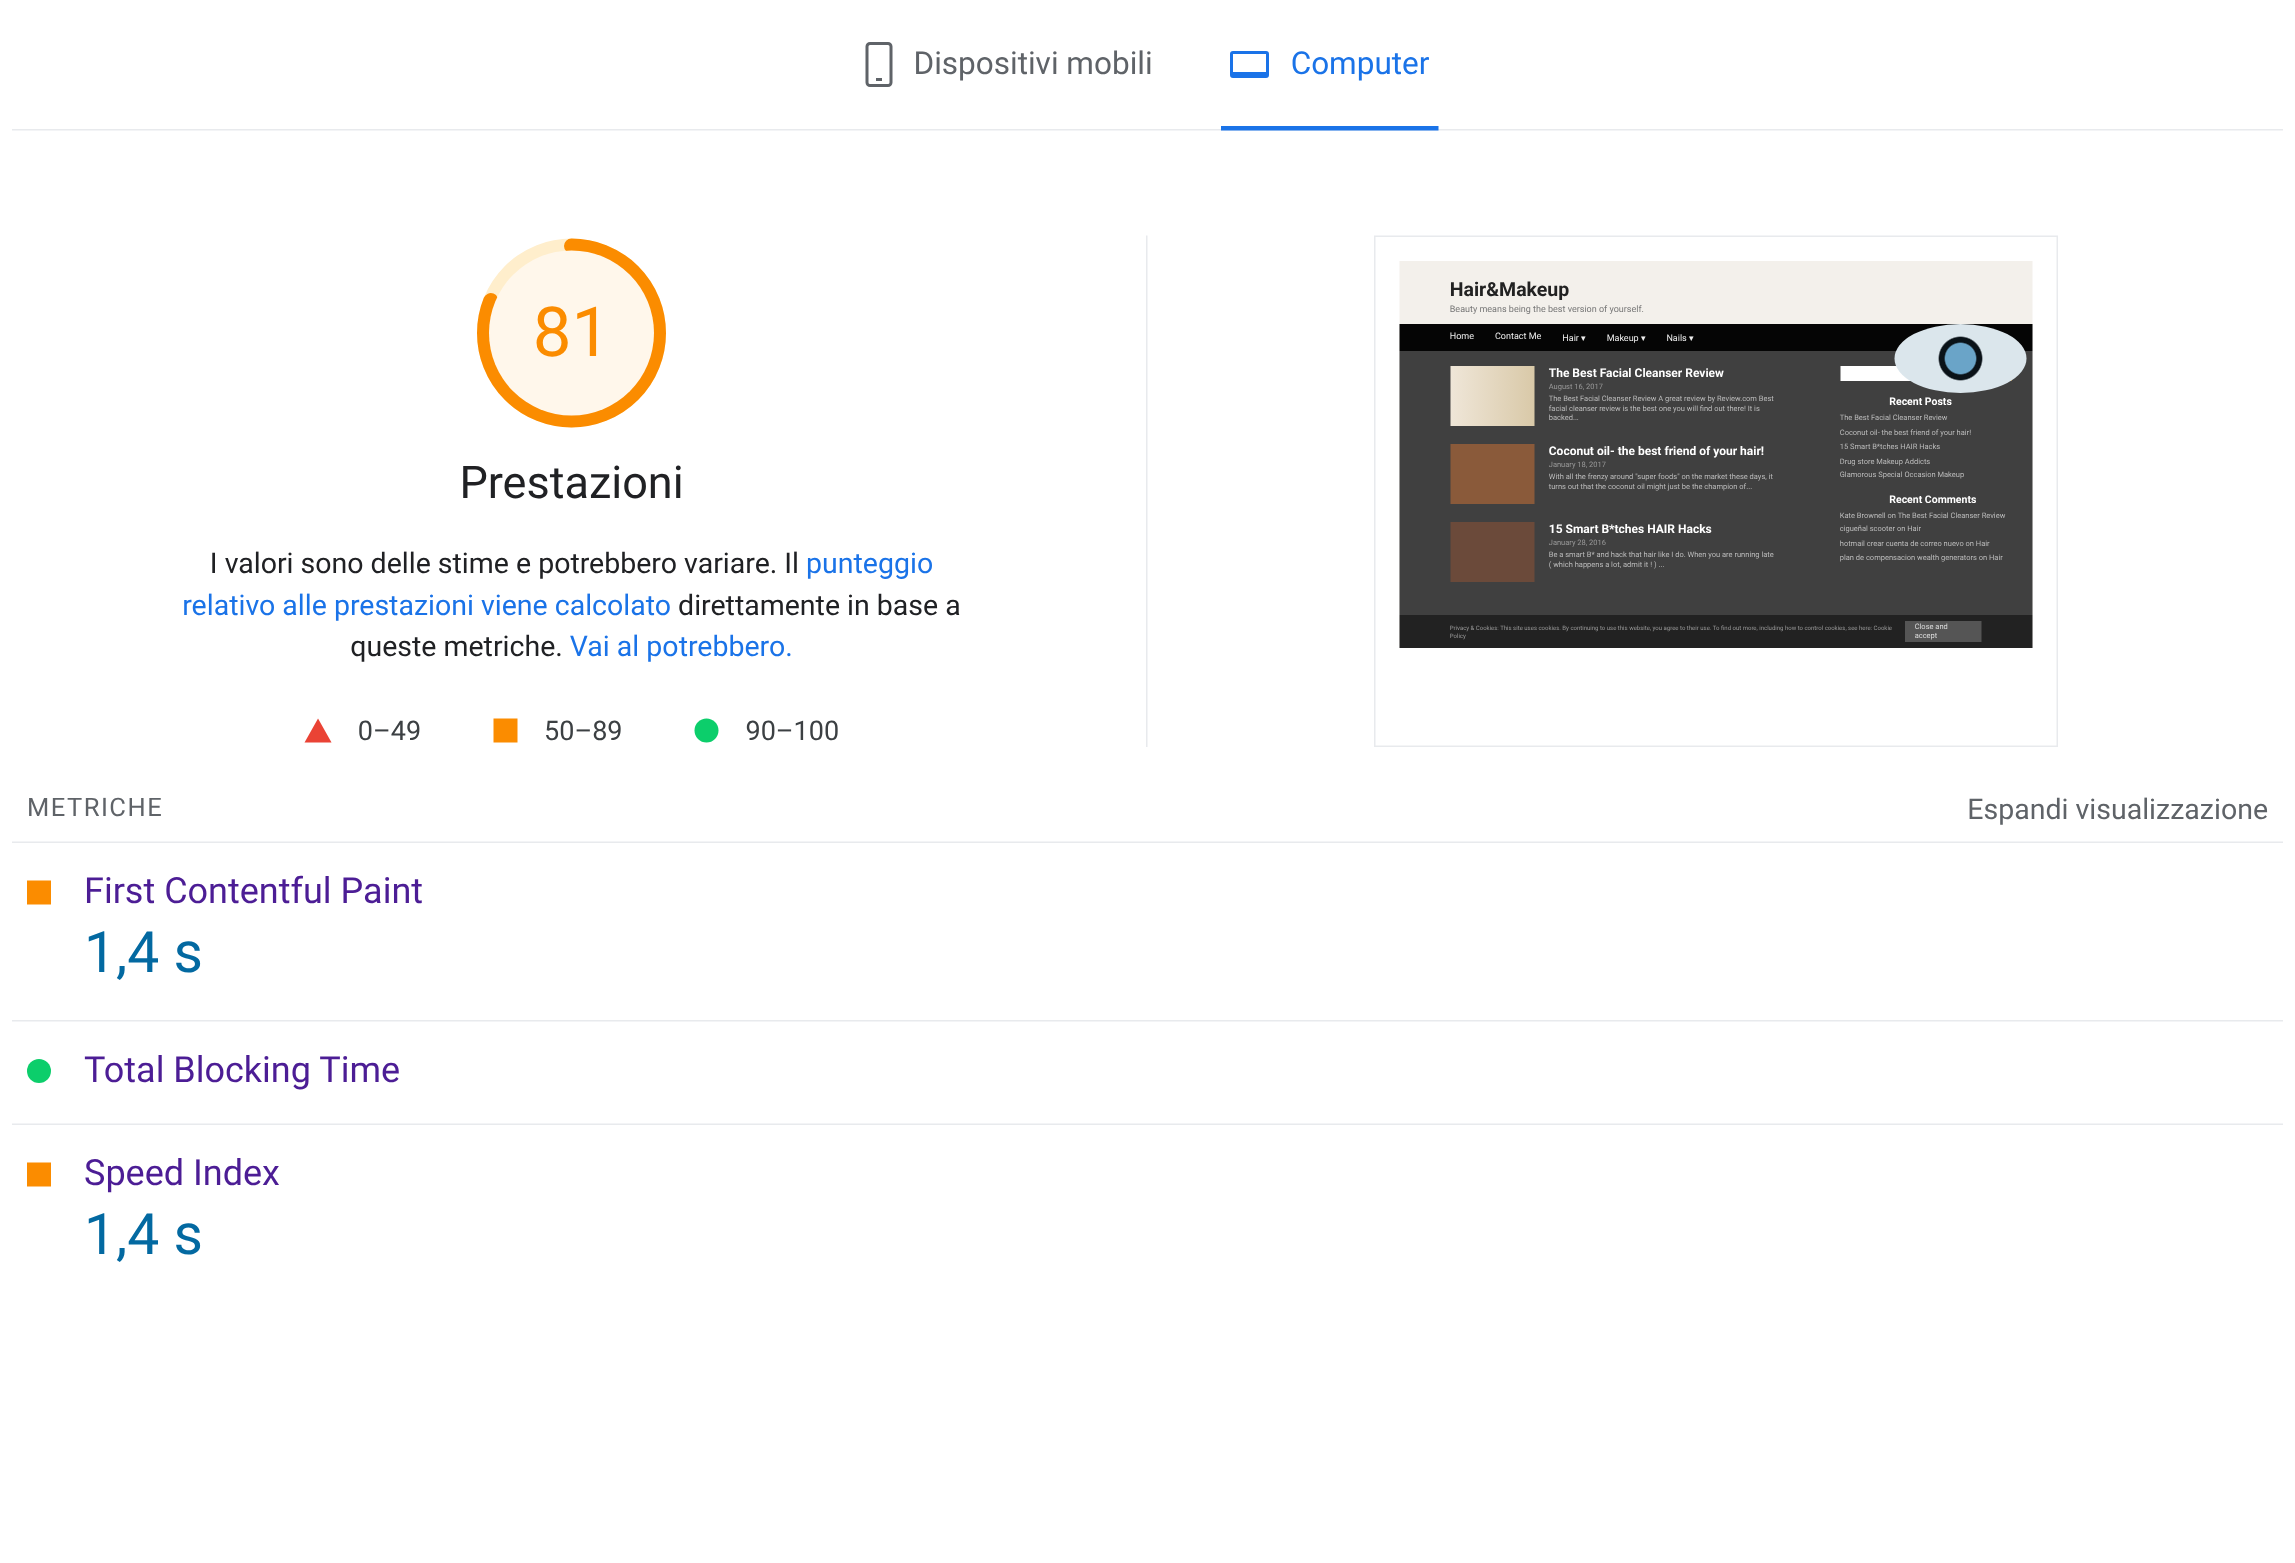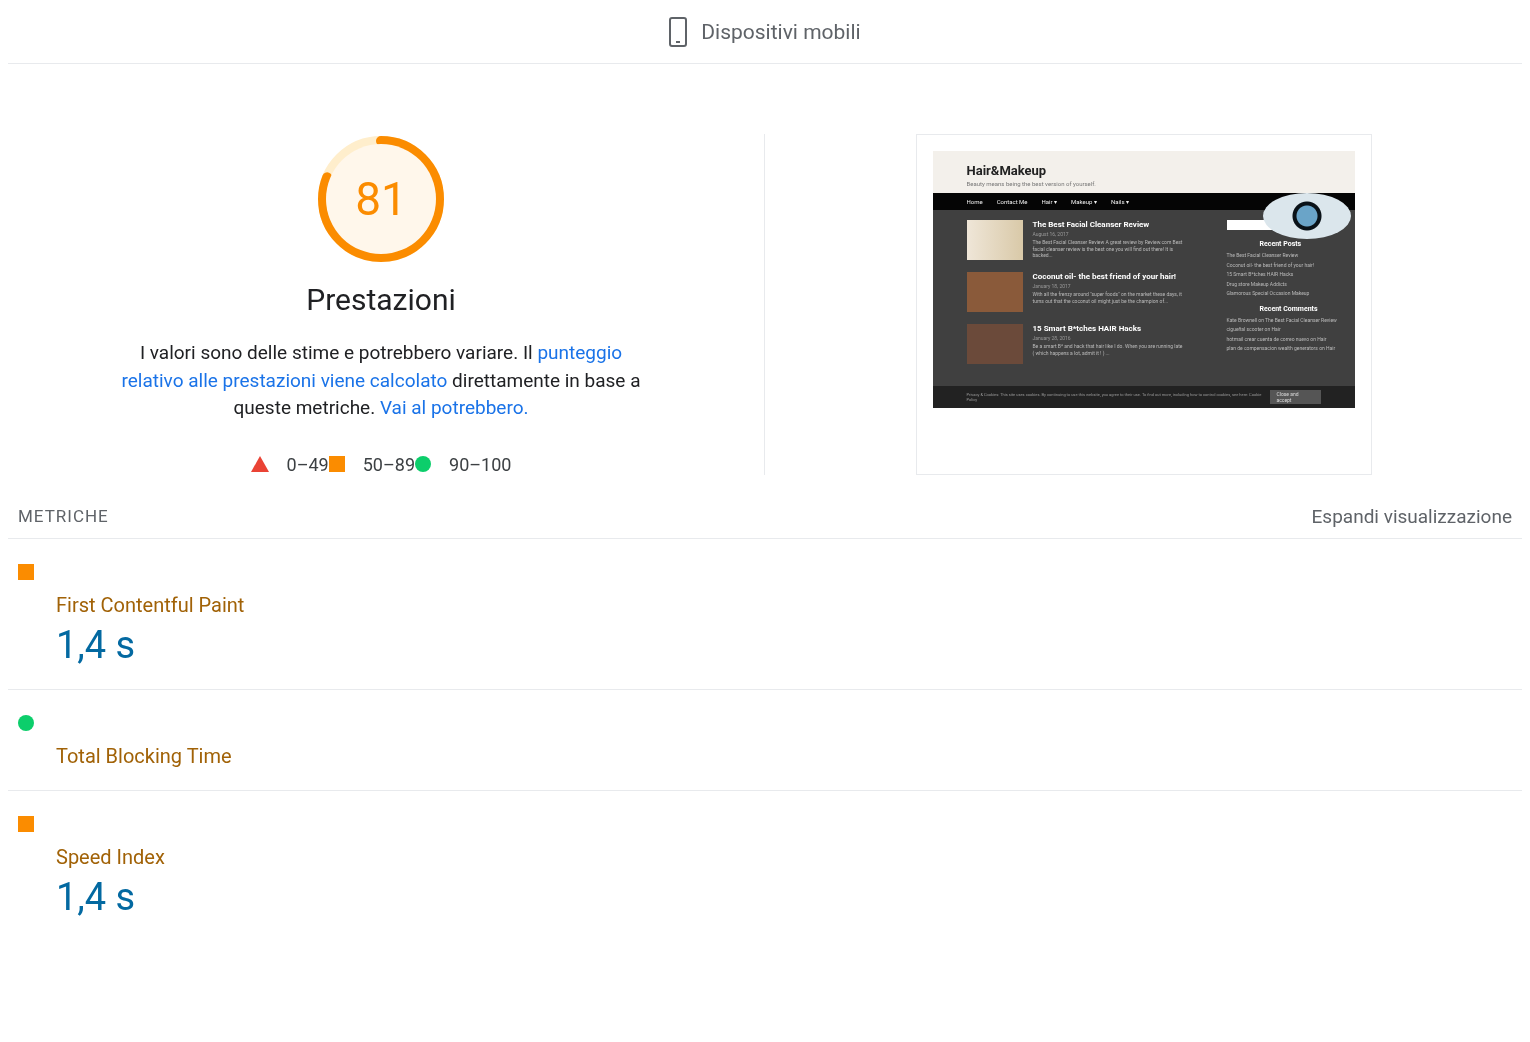--- a/index.html
+++ b/index.html
@@ -1,40 +1,40 @@
 <!DOCTYPE html>
 <html><head>
 <meta charset="utf-8">
 <style>
   *{box-sizing:border-box;margin:0;padding:0;}
   body{font-family:Roboto,Arial,sans-serif;background:#fff;color:#202124;width:1530px;}
   .container{padding:0 8px;}
   
-  .tabs{display:flex;justify-content:center;gap:40px;height:64px;align-items:center;border-bottom:1px solid #e8eaed;position:relative;}
+  .tabs{display:flex;justify-content:center;gap:40px;height:87px;align-items:center;border-bottom:1px solid #e8eaed;position:relative;}
   .tab{display:flex;align-items:center;gap:14px;height:100%;cursor:pointer;font-size:21px;color:#5f6368;position:relative;padding:0 6px;}
   .tab.active{color:#1a73e8;}
   .tab.active::after{content:"";position:absolute;bottom:-1px;left:0;right:0;height:3px;background:#1a73e8;}
   
   .mobile-icon{width:18px;height:30px;border:2px solid #5f6368;border-radius:3px;position:relative;}
   .mobile-icon::after{content:"";position:absolute;bottom:2px;left:50%;transform:translateX(-50%);width:4px;height:2px;background:#5f6368;}
   .computer-icon{width:26px;height:18px;border:2px solid #1a73e8;border-radius:2px;border-bottom-width:4px;}
   
   .hero{display:flex;padding:70px 0 30px 0;}
   .hero-left{width:50%;display:flex;flex-direction:column;align-items:center;border-right:1px solid #e8eaed;padding-right:10px;}
   .hero-right{width:50%;display:flex;justify-content:center;}
   .gauge-wrap{position:relative;width:130px;height:130px;}
   .gauge-wrap svg{transform:rotate(-90deg);}
   .gauge-bg{fill:none;stroke:#ffeecc;stroke-width:10;}
   .gauge-fg{fill:none;stroke:#fb8c00;stroke-width:10;stroke-linecap:round;}
   .gauge-inner{position:absolute;inset:10px;border-radius:50%;background:#fff7eb;}
   .gauge-num{position:absolute;inset:0;display:flex;align-items:center;justify-content:center;font-size:46px;font-weight:400;color:#fb8c00;}
   .perf-title{margin-top:18px;font-size:30px;font-weight:400;}
   .perf-desc{margin-top:22px;font-size:19px;line-height:1.45;text-align:center;max-width:540px;color:#202124;}
   .perf-desc a{color:#1a73e8;text-decoration:none;}
-  .legend{display:flex;margin-top:32px;font-size:18px;color:#3c4043;align-items:center;}
+  .legend{display:flex;gap:48px;margin-top:32px;font-size:18px;color:#3c4043;align-items:center;}
   .legend-item{display:flex;align-items:center;gap:18px;}
   .tri-red{width:0;height:0;border-left:9px solid transparent;border-right:9px solid transparent;border-bottom:16px solid #ea4335;}
   .sq-orange{width:16px;height:16px;background:#fb8c00;}
   .ci-green{width:16px;height:16px;border-radius:50%;background:#0cce6b;}
   
   .shot{width:456px;border:1px solid #e8eaed;padding:16px;background:#fff;}
   .shot-inner{background:#f3f0eb;font-size:8px;color:#222;}
   .shot-head{padding:12px 34px 6px;}
   .shot-title{font-size:13px;font-weight:700;}
   .shot-sub{font-size:6px;color:#777;margin-top:2px;max-width:140px;}
@@ -57,36 +57,40 @@
   .shot-wh{font-size:7px;font-weight:700;color:#fff;margin-bottom:4px;margin-left:33px;}
   .shot-li{font-size:5px;color:#bbb;margin-bottom:3px;line-height:1.3;}
   .shot-foot{background:#222;color:#999;font-size:4px;padding:4px 34px;display:flex;justify-content:space-between;align-items:center;}
   .shot-btn{background:#555;color:#ddd;font-size:5px;padding:1px 6px;}
   
   .metrics-head{display:flex;justify-content:space-between;align-items:center;padding:0 10px 10px;}
   .metrics-label{font-size:17px;letter-spacing:1px;color:#5f6368;}
   .expand{font-size:19px;color:#5f6368;cursor:pointer;}
   .metric-row{border-top:1px solid #e8eaed;padding:18px 10px 22px;display:flex;align-items:flex-start;gap:22px;}
   .metric-ind{margin-top:7px;}
-  .metric-name{font-size:20px;color:#a16207;margin-top:36px;}
+  .metric-name{font-size:24px;color:#4c1d95;}
   .metric-val{font-size:38px;font-weight:400;margin-top:6px;}
   .val-orange{color:#0369a1;}
   .val-green{color:#0cce6b;}
   .metrics-area{position:relative;}
   .eye{position:absolute;top:42px;right:4px;width:88px;height:46px;background:radial-gradient(circle at 50% 50%,#6aa4c8 0 10px,#0a1218 11px 14px,#dbe6ec 15px 100%);border-radius:50%;}
 </style>
 </head>
 <body>
 
 <div class="container">
 
   <div class="tabs">
     <div class="tab">
       <span class="mobile-icon"></span>
       <span>Dispositivi mobili</span>
+    </div>
+    <div class="tab active">
+      <span class="computer-icon"></span>
+      <span>Computer</span>
     </div>
   </div>
 
   <div class="hero">
     <div class="hero-left">
       <div class="gauge-wrap">
         <svg width="130" height="130" viewBox="0 0 130 130">
           <circle class="gauge-bg" cx="65" cy="65" r="58"></circle>
           <circle class="gauge-fg" cx="65" cy="65" r="58" stroke-dasharray="364" stroke-dashoffset="69"></circle>
         </svg>

